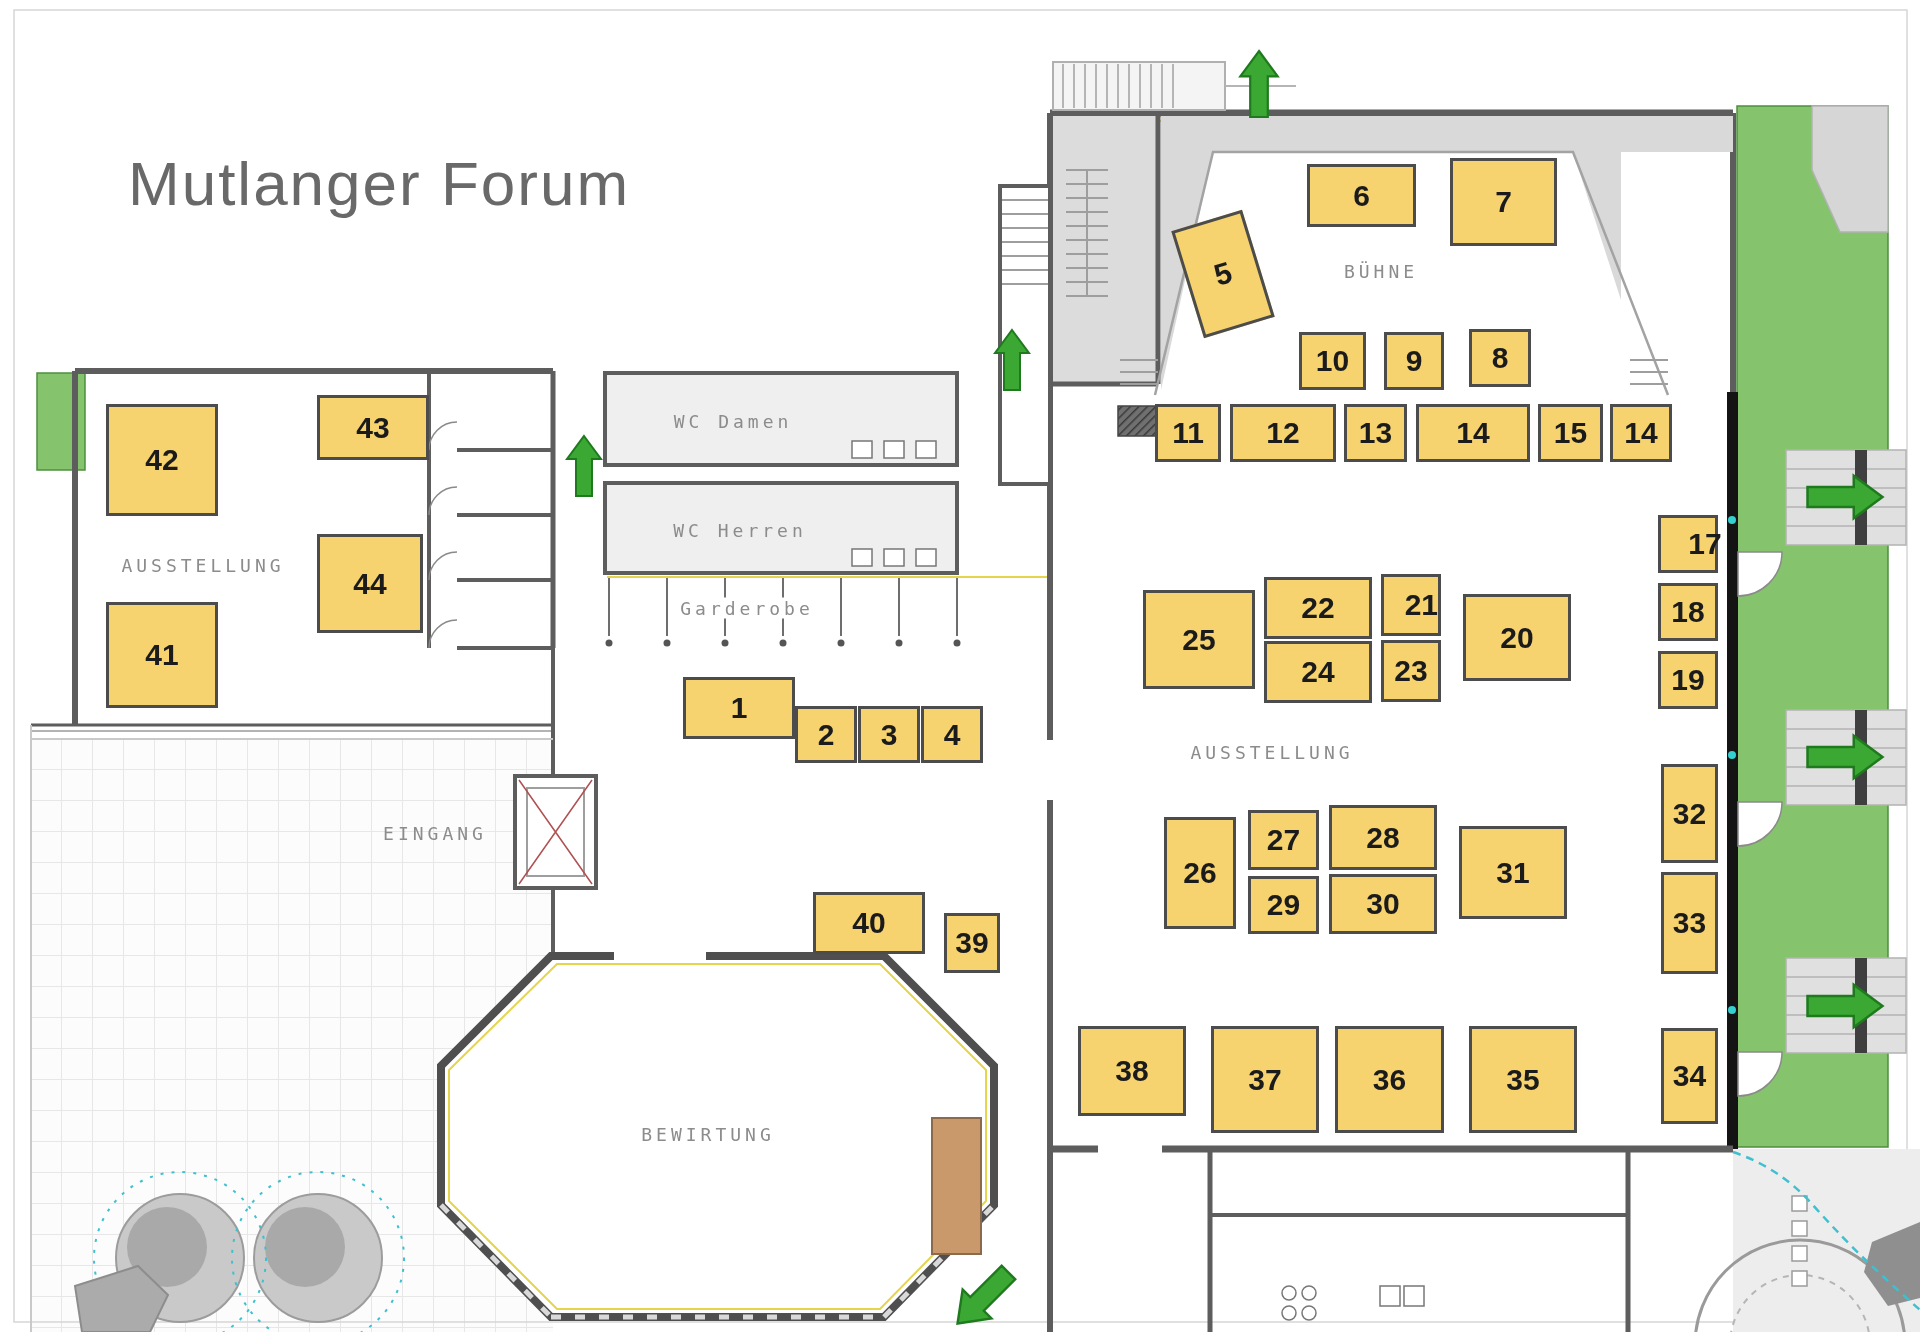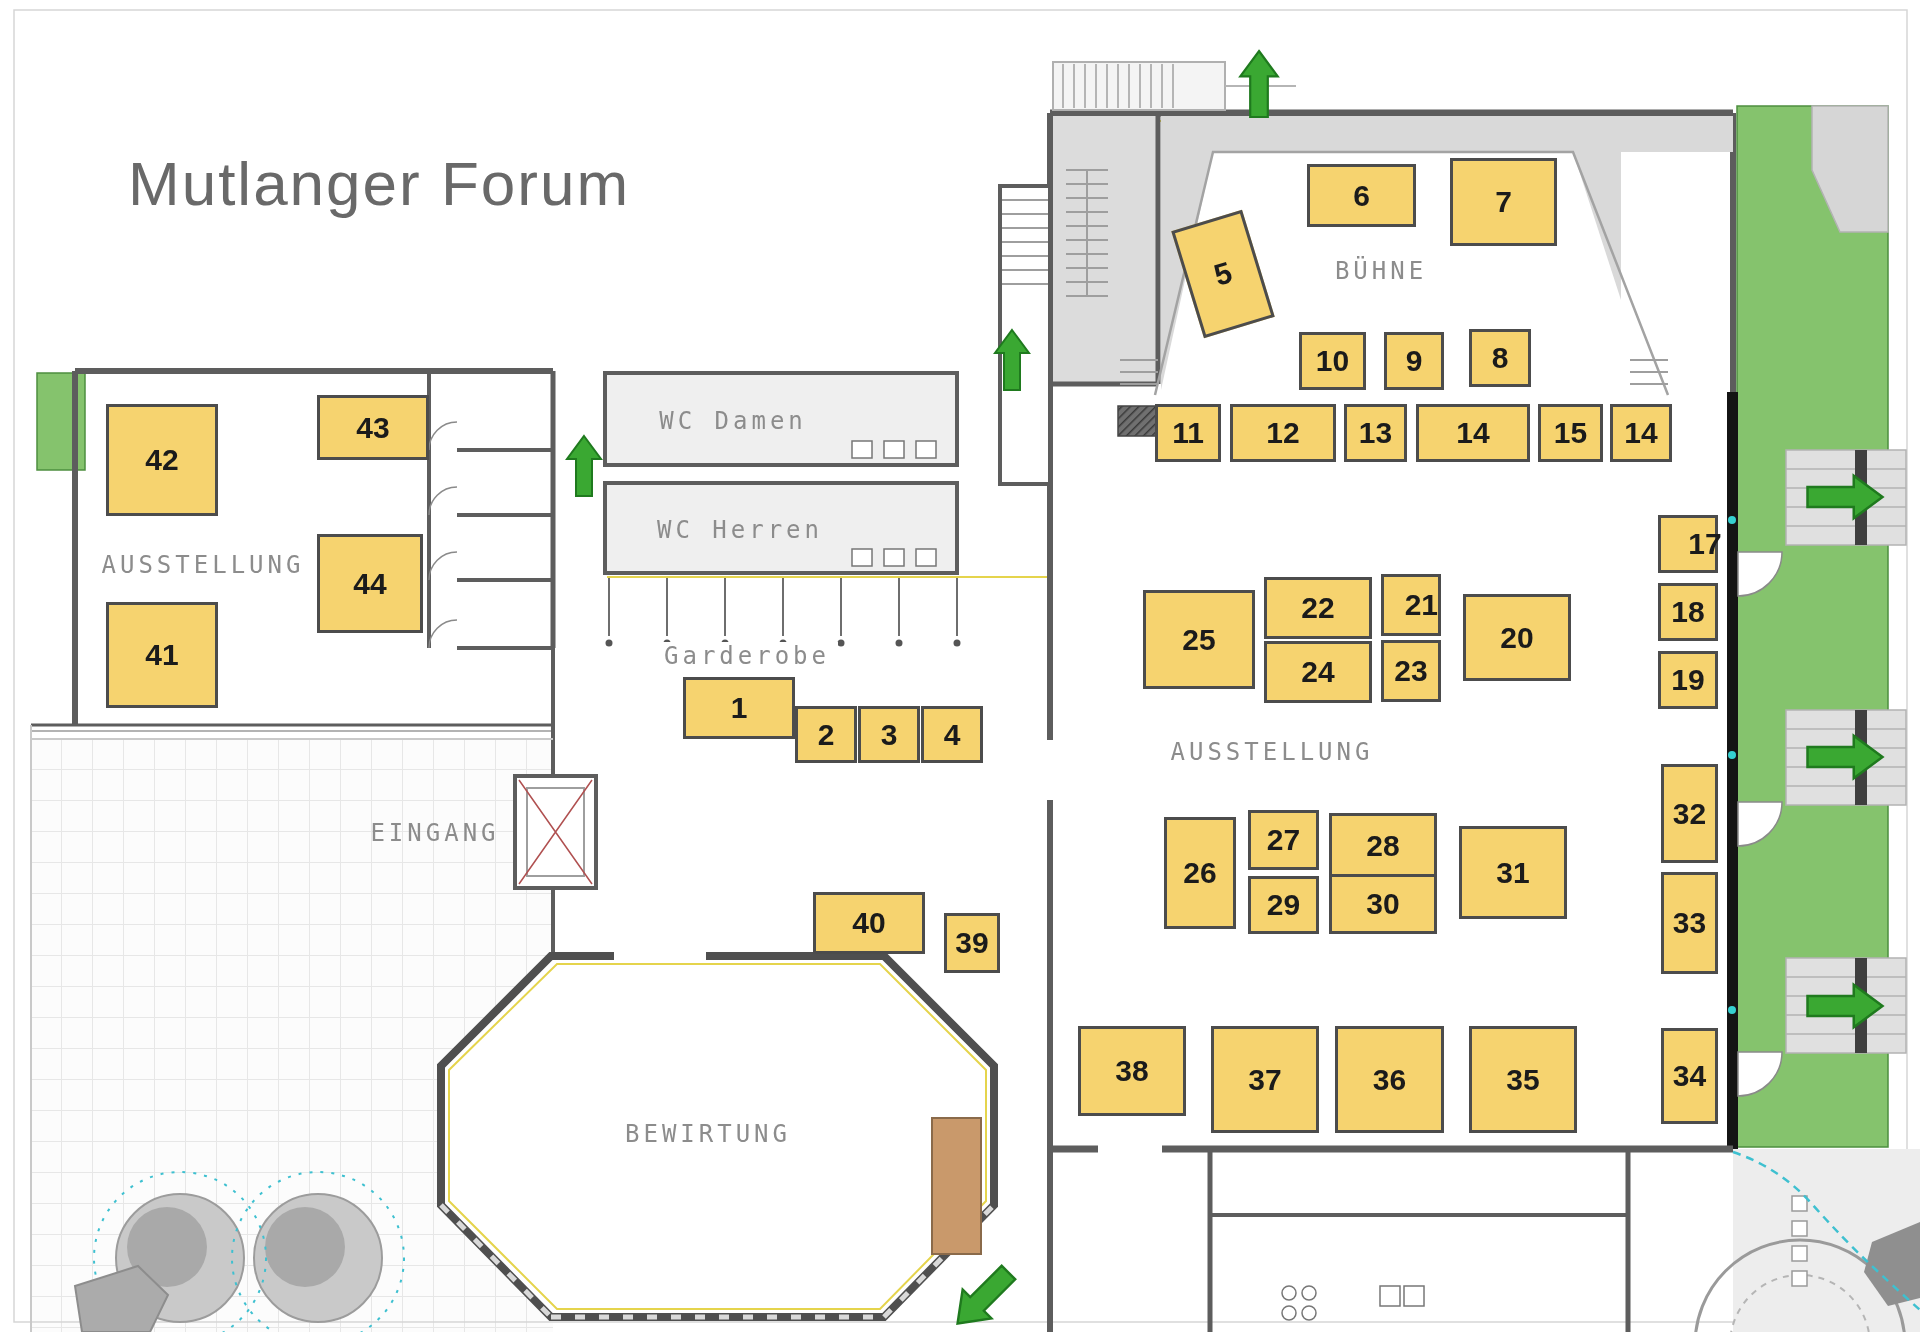--- a/index.html
+++ b/index.html
@@ -24,21 +24,21 @@
   #booths-layer, #labels-layer { position:absolute; inset:0; z-index:3; pointer-events:none; }
   .booth {
     position:absolute; display:flex; align-items:center; justify-content:center;
     background:var(--booth-fill,#f6d36f); border:3px solid var(--booth-border,#4c4c4c);
     pointer-events:auto;
   }
   .booth span { font-weight:bold; font-size:30px; color:#1b1b1b; line-height:1; }
   .area-label {
     position:absolute; transform:translate(-50%,-50%);
     font-family:"DejaVu Sans Mono", monospace;
-    font-size:24px; letter-spacing:4px; color:var(--label,#8c8c8c);
+    font-size:18px; letter-spacing:4px; color:var(--label,#8c8c8c);
     white-space:nowrap;
   }
   .area-label.bg { background:#ffffff; padding:0 8px; }
 </style>
 </head>
 <body>
 
 <div class="canvas" style="--booth-fill: #f6d36f; --booth-border: #4c4c4c; --label: #8c8c8c; --title: #696969;">
 
   <div class="plaza"></div>
@@ -296,21 +296,21 @@
       </div>
       <div class="booth" style="left: 1143px; top: 590px; width: 112px; height: 99px;">
         <span>25</span>
       </div>
       <div class="booth" style="left: 1164px; top: 817px; width: 72px; height: 112px;">
         <span>26</span>
       </div>
       <div class="booth" style="left: 1248px; top: 810px; width: 71px; height: 60px;">
         <span>27</span>
       </div>
-      <div class="booth" style="left: 1329px; top: 805px; width: 108px; height: 65px; margin-top: 8px;">
+      <div class="booth" style="left: 1329px; top: 805px; width: 108px; height: 65px;">
         <span>28</span>
       </div>
       <div class="booth" style="left: 1248px; top: 876px; width: 71px; height: 58px;">
         <span>29</span>
       </div>
       <div class="booth" style="left: 1329px; top: 874px; width: 108px; height: 60px;">
         <span>30</span>
       </div>
       <div class="booth" style="left: 1459px; top: 826px; width: 108px; height: 93px;">
         <span>31</span>
@@ -352,21 +352,21 @@
         <span>43</span>
       </div>
       <div class="booth" style="left: 317px; top: 534px; width: 106px; height: 99px;">
         <span>44</span>
       </div>
     </div>
   <div id="labels-layer">
       <div class="area-label" style="left: 1381px; top: 271px;">BÜHNE</div>
       <div class="area-label" style="left: 733px; top: 421px;">WC Damen</div>
       <div class="area-label" style="left: 740px; top: 530px;">WC Herren</div>
-      <div class="area-label bg" style="left: 747px; top: 608px; margin-top: 48px;">Garderobe</div>
+      <div class="area-label bg" style="left: 747px; top: 608px;">Garderobe</div>
       <div class="area-label" style="left: 203px; top: 565px;">AUSSTELLUNG</div>
       <div class="area-label" style="left: 1272px; top: 752px;">AUSSTELLUNG</div>
       <div class="area-label" style="left: 435px; top: 833px;">EINGANG</div>
       <div class="area-label" style="left: 708px; top: 1134px;">BEWIRTUNG</div>
     </div>
 
   <div class="page-title">Mutlanger Forum</div>
 </div>
 
 </body></html>

